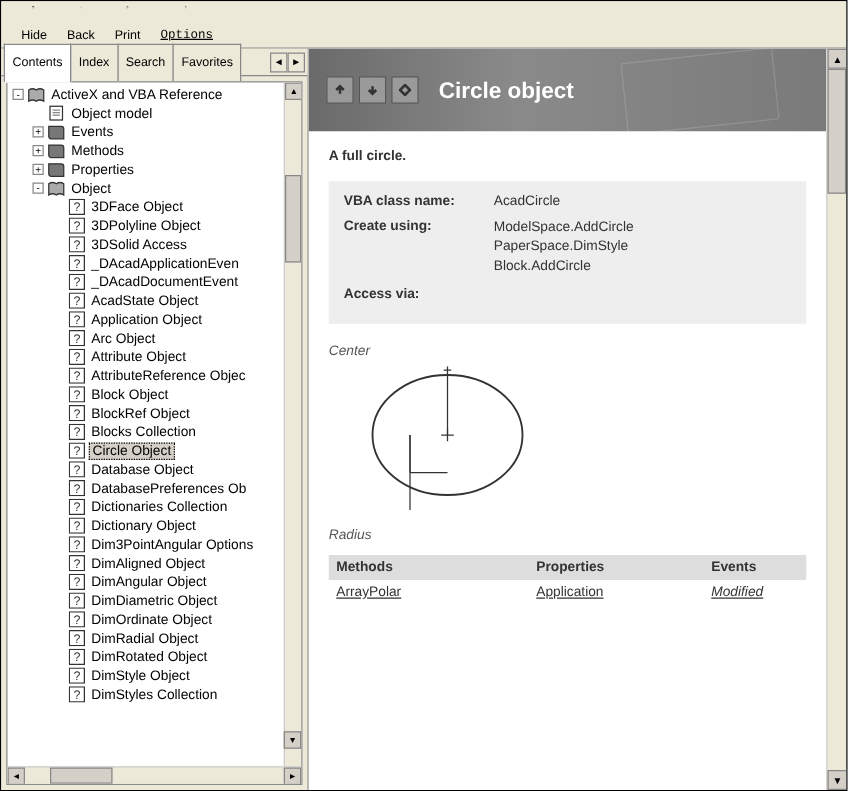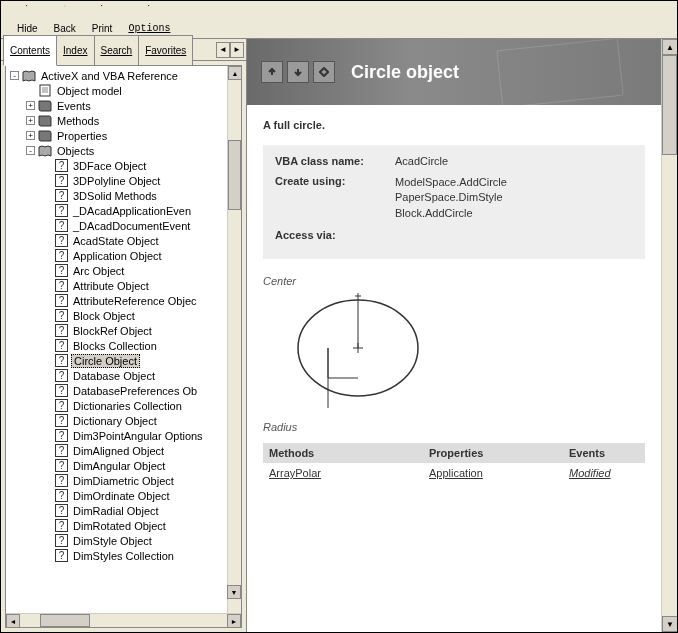--- a/index.html
+++ b/index.html
@@ -51,21 +51,20 @@
     background: #ece9d8;
   }
   .tab {
     padding: 9px 6px;
     font-size: 10px;
     border: 1px solid #888;
     border-bottom: none;
     background: #ece9d8;
     margin-right: -1px;
     cursor: pointer;
-    text-decoration: underline;
   }
   .tab.active {
     background: #fff;
     position: relative;
     z-index: 1;
     border-bottom: 1px solid #fff;
     margin-bottom: -1px;
   }
   .tabnav {
     margin-left: auto;
@@ -329,21 +328,21 @@
             </div>
             <span class="label">Properties</span>
           </div>
           <div class="tree-row" style="padding-left: 20px;">
             <div class="exp">-</div>
             <div class="icon">
               <svg width="14" height="12" viewBox="0 0 14 12">
                 <path d="M1 2 Q4 0 7 2 Q10 0 13 2 V11 Q10 9 7 11 Q4 9 1 11 Z" fill="#aaa" stroke="#333"></path>
               </svg>
             </div>
-            <span class="label">Objects</span>
+            <span class="label">Object</span>
           </div>
           <div class="tree-row" style="padding-left: 36px;">
             <div class="noexp"></div>
             <div class="icon">
               <svg width="13" height="13" viewBox="0 0 13 13">
                 <rect x="0.5" y="0.5" width="12" height="12" fill="#fff" stroke="#333"></rect>
                 <text x="6.5" y="10" text-anchor="middle" font-size="10" fill="#333">?</text>
               </svg>
             </div>
             <span class="label">3DFace Object</span>
@@ -359,21 +358,21 @@
             <span class="label">3DPolyline Object</span>
           </div>
           <div class="tree-row" style="padding-left: 36px;">
             <div class="noexp"></div>
             <div class="icon">
               <svg width="13" height="13" viewBox="0 0 13 13">
                 <rect x="0.5" y="0.5" width="12" height="12" fill="#fff" stroke="#333"></rect>
                 <text x="6.5" y="10" text-anchor="middle" font-size="10" fill="#333">?</text>
               </svg>
             </div>
-            <span class="label">3DSolid Methods</span>
+            <span class="label">3DSolid Access</span>
           </div>
           <div class="tree-row" style="padding-left: 36px;">
             <div class="noexp"></div>
             <div class="icon">
               <svg width="13" height="13" viewBox="0 0 13 13">
                 <rect x="0.5" y="0.5" width="12" height="12" fill="#fff" stroke="#333"></rect>
                 <text x="6.5" y="10" text-anchor="middle" font-size="10" fill="#333">?</text>
               </svg>
             </div>
             <span class="label">_DAcadApplicationEven</span>

